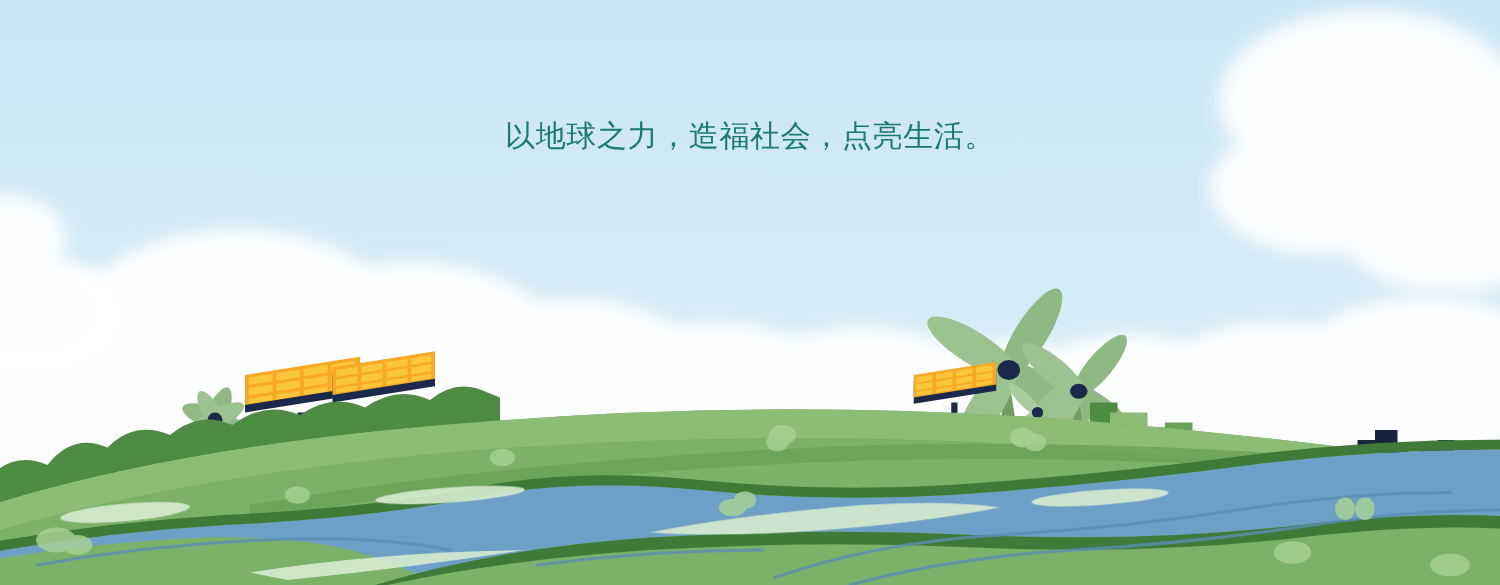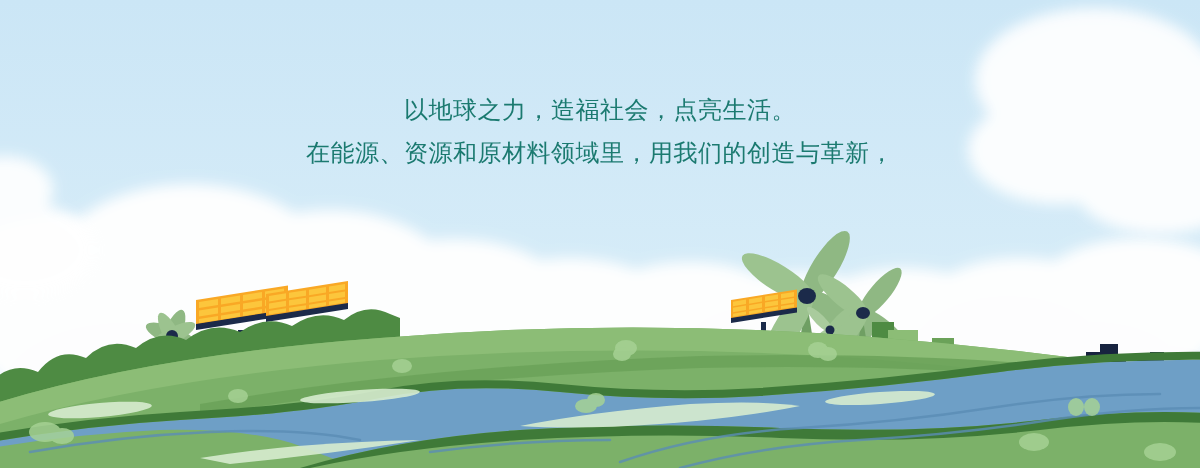--- a/index.html
+++ b/index.html
@@ -296,16 +296,15 @@
         <ellipse cx="1092" cy="407" rx="8" ry="9"></ellipse>
         <ellipse cx="1034" cy="442" rx="15" ry="9"></ellipse>
         <ellipse cx="1160" cy="452" rx="16" ry="9"></ellipse>
       </g>
 
     </g>
   </svg>
 
   <div id="tagline">
     <span class="line" style="color: rgb(27, 122, 112);">以地球之力，造福社会，点亮生活。</span>
-    <span class="line" style="color: rgb(27, 122, 112);">在能源、资源和原材料领域里，用我们的创造与革新，</span>
   </div>
 
 </div>
 
 </body></html>

